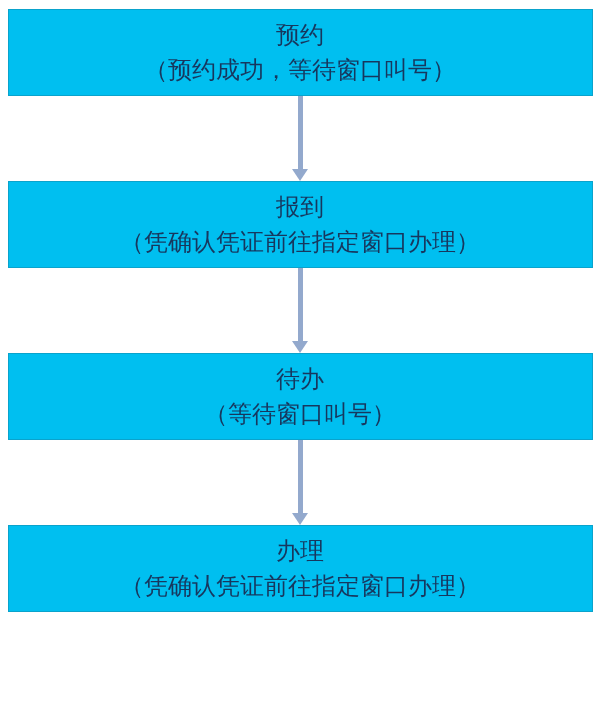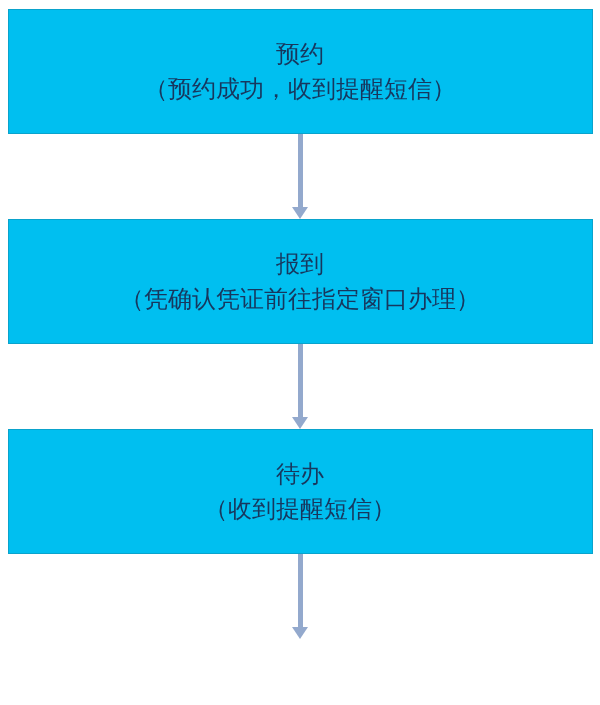--- a/index.html
+++ b/index.html
@@ -16,21 +16,21 @@
     height: 705px;
     box-sizing: border-box;
     padding-top: 9px;
     display: flex;
     flex-direction: column;
     align-items: center;
   }
   .step-box {
     box-sizing: border-box;
     width: 585px;
-    height: 125px;
+    height: 87px;
     background: #00bff0;
     border: 1px solid #0aa3cc;
     display: flex;
     flex-direction: column;
     align-items: center;
     justify-content: center;
     text-align: center;
     color: #17375e;
   }
   .step-title {
@@ -64,42 +64,46 @@
     border-top: 12px solid #93a9cd;
   }
 </style>
 </head>
 <body>
 
 <div class="flowchart">
 
   <div class="step-box">
     <div class="step-title">预约</div>
-    <div class="step-subtitle">（预约成功，收到提醒短信）</div>
+    <div class="step-subtitle">（预约成功，等待窗口叫号）</div>
   </div>
 
   <div class="arrow">
     <div class="stem"></div>
     <div class="head"></div>
   </div>
 
   <div class="step-box">
     <div class="step-title">报到</div>
     <div class="step-subtitle">（凭确认凭证前往指定窗口办理）</div>
   </div>
 
   <div class="arrow">
     <div class="stem"></div>
     <div class="head"></div>
   </div>
 
   <div class="step-box">
     <div class="step-title">待办</div>
-    <div class="step-subtitle">（收到提醒短信）</div>
+    <div class="step-subtitle">（等待窗口叫号）</div>
   </div>
 
   <div class="arrow">
     <div class="stem"></div>
     <div class="head"></div>
   </div>
 
+  <div class="step-box">
+    <div class="step-title">办理</div>
+    <div class="step-subtitle">（凭确认凭证前往指定窗口办理）</div>
+  </div>
 
 </div>
 
 </body></html>

